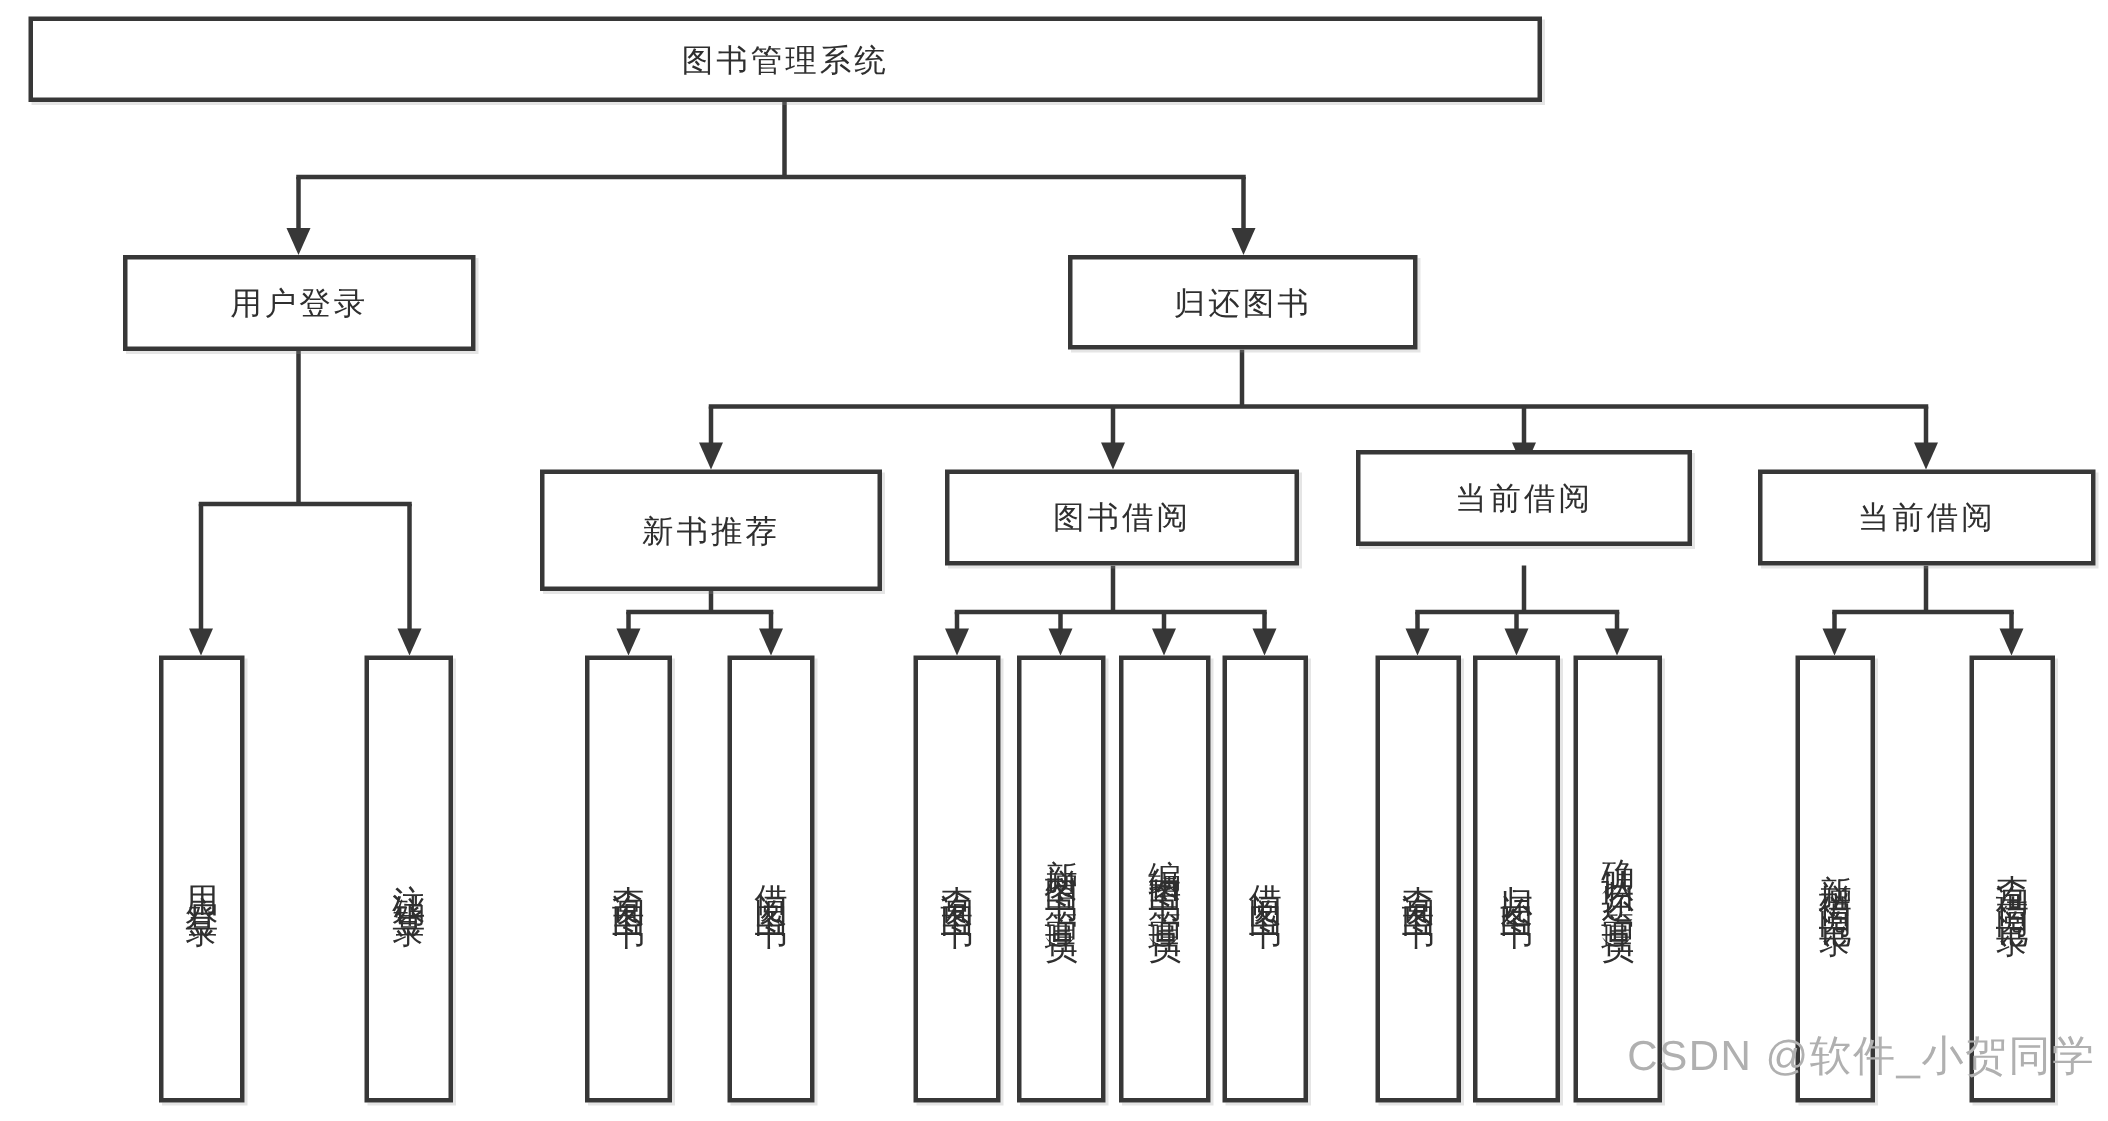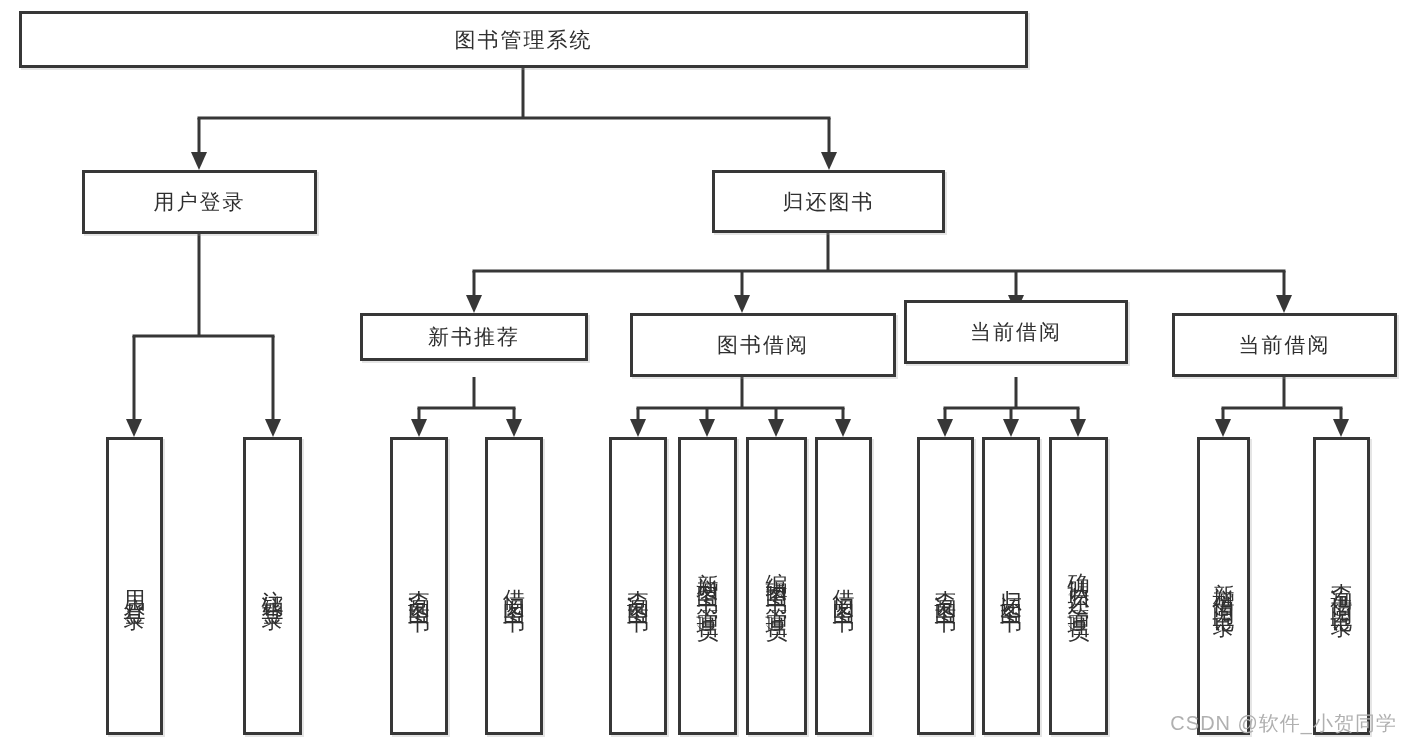--- a/index.html
+++ b/index.html
@@ -35,22 +35,22 @@
   .root-node{font-size:21px;}
   .v-node span{
     writing-mode:vertical-rl;
     font-size:22px;
     letter-spacing:7px;
     line-height:1;
     white-space:nowrap;
   }
   .watermark{
     position:absolute;
-    right:8px;bottom:10px;
-    font-size:20px;
+    right:8px;bottom:24px;
+    font-size:28px;
     color:var(--watermark);
     letter-spacing:1px;
     white-space:nowrap;
     z-index:5;
   }
 </style>
 </head>
 <body>
 
 <div class="stage">
@@ -115,22 +115,22 @@
       <polygon points="1215,419 1231,419 1223,437" stroke="none"></polygon>
     <line x1="1341" y1="408" x2="1341" y2="421"></line>
       <polygon points="1333,419 1349,419 1341,437" stroke="none"></polygon>
   </svg>
 
   <div class="node h-node root-node" style="left:19px;top:11px;width:1009px;height:57px;">图书管理系统</div>
 
   <div class="node h-node" style="left:82px;top:170px;width:235px;height:64px;">用户登录</div>
   <div class="node h-node" style="left:712px;top:170px;width:233px;height:63px;">归还图书</div>
 
-  <div class="node h-node" style="left:360px;top:313px;width:228px;height:48px;">新书推荐</div>
-  <div class="node h-node" style="left:630px;top:313px;width:266px;height:64px;">图书借阅</div>
+  <div class="node h-node" style="left:360px;top:313px;width:228px;height:81px;">新书推荐</div>
+  <div class="node h-node" style="left:630px;top:313px;width:236px;height:64px;">图书借阅</div>
   <div class="node h-node" style="left:904px;top:300px;width:224px;height:64px;">当前借阅</div>
   <div class="node h-node" style="left:1172px;top:313px;width:225px;height:64px;">当前借阅</div>
 
   <div class="node v-node" style="left:106px;top:437px;width:57px;height:298px;">
     <span>用户登录</span>
     </div>
   <div class="node v-node" style="left:243px;top:437px;width:59px;height:298px;">
     <span>注销登录</span>
     </div>
 

